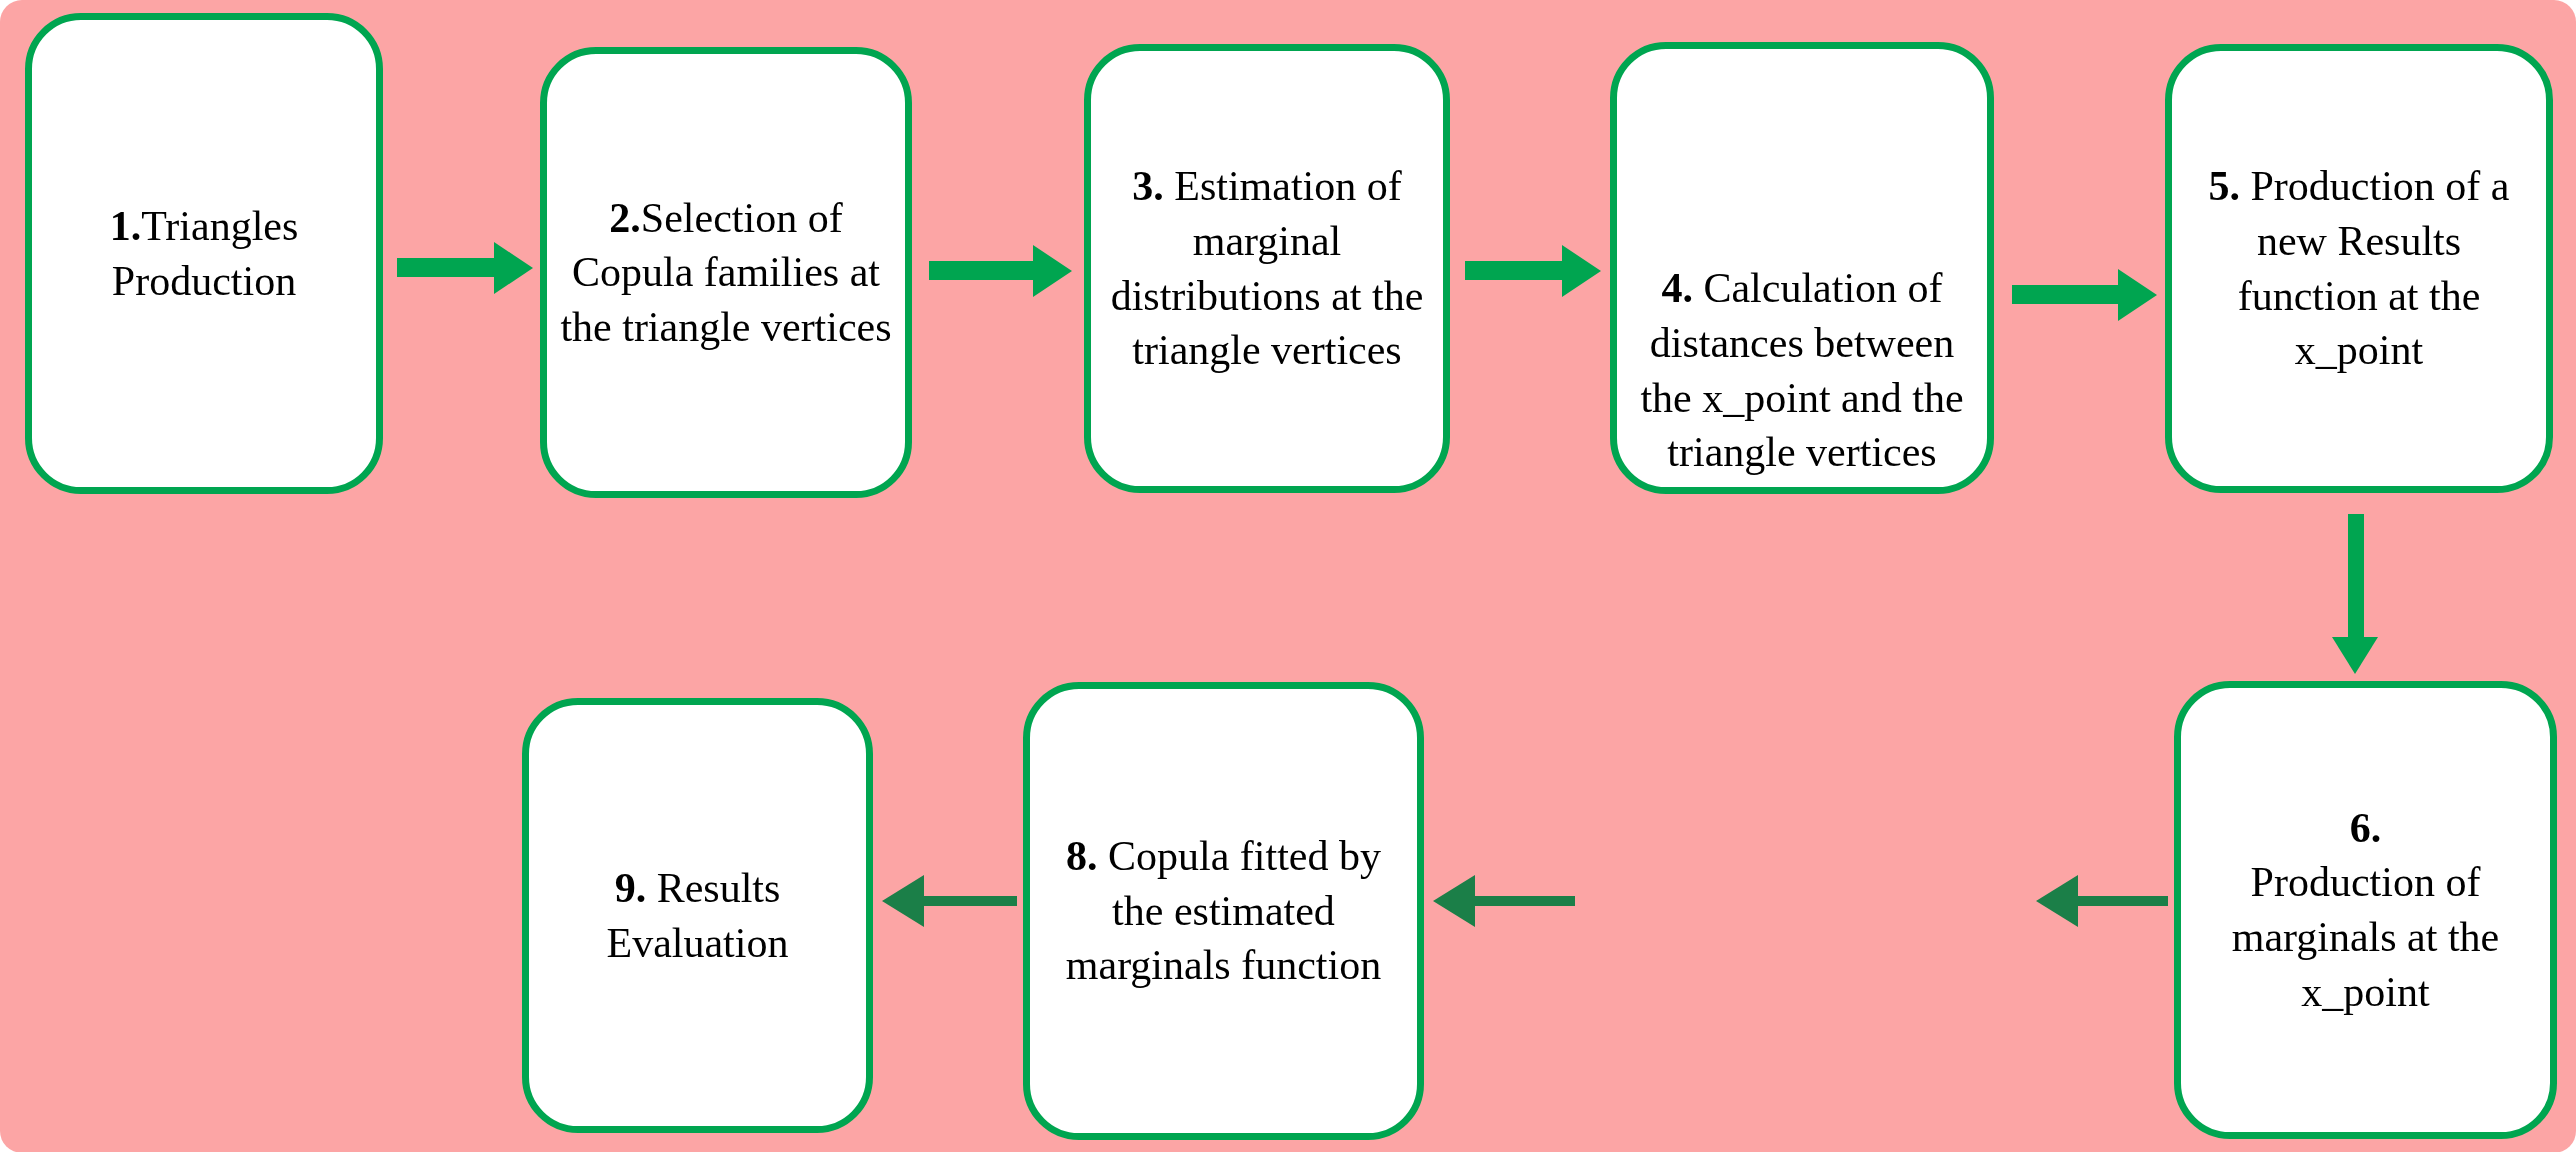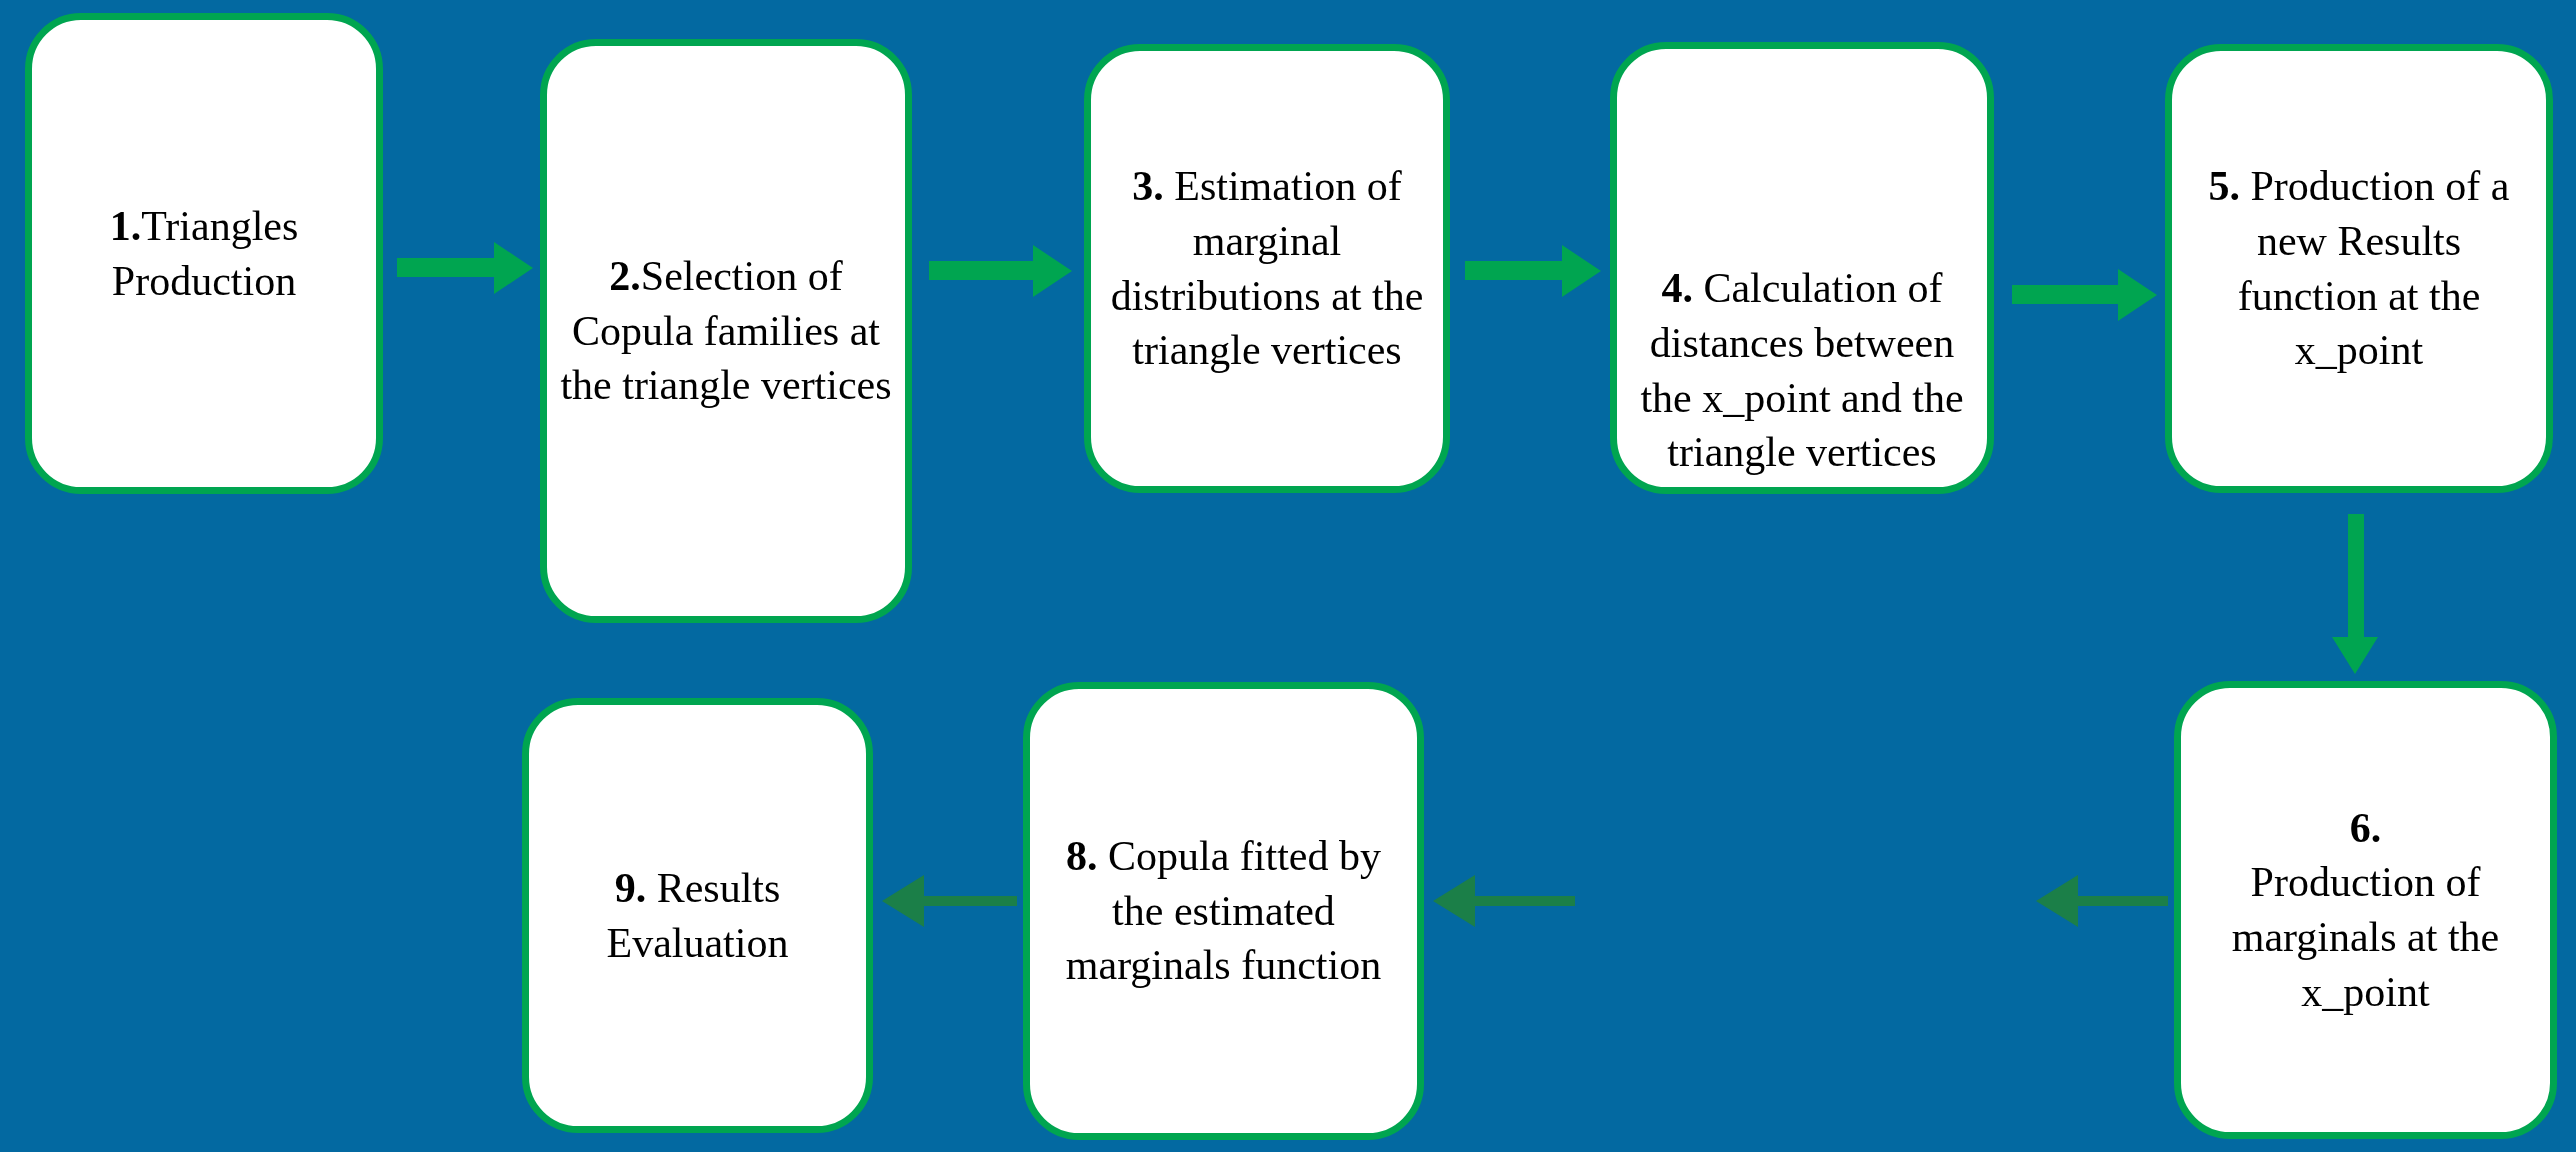--- a/index.html
+++ b/index.html
@@ -5,23 +5,24 @@
 <style>
   html, body {
     margin: 0;
     padding: 0;
     background: #ffffff;
   }
   #canvas {
     position: relative;
     width: 2576px;
     height: 1153px;
-    background: #0369a1;
+    background: #fca5a5;
     overflow: hidden;
     font-family: "Liberation Serif", "DejaVu Serif", serif;
+    border-radius: 22px;
   }
   .node {
     position: absolute;
     box-sizing: border-box;
     border: 7.9px solid #00a550;
     border-radius: 56px;
     background: #ffffff;
     display: flex;
     align-items: center;
     justify-content: center;
@@ -33,21 +34,21 @@
   }
   .node .txt {
     display: block;
     width: 100%;
   }
   .node .num {
     font-weight: bold;
   }
   
   #n1 { left: 25px;   top: 13px;  width: 358px; height: 481px; }
-  #n2 { left: 540px;  top: 39px;  width: 372px; height: 584px; justify-content: center; }
+  #n2 { left: 540px;  top: 47px;  width: 372px; height: 451px; justify-content: center; }
   #n3 { left: 1084px; top: 44px;  width: 366px; height: 449px; }
   #n4 { left: 1610px; top: 42px;  width: 384px; height: 452px; align-items: flex-end; }
   #n5 { left: 2165px; top: 44px;  width: 388px; height: 449px; }
   
   #n9 { left: 522px;  top: 698px;  width: 351px; height: 435px; text-align: center; }
   #n8 { left: 1023px; top: 682px;  width: 401px; height: 458px; }
   #n7 { left: 1584px; top: 664px;  width: 445px; height: 472px; }
   #n6 { left: 2174px; top: 681px;  width: 383px; height: 458px; }
 
   

